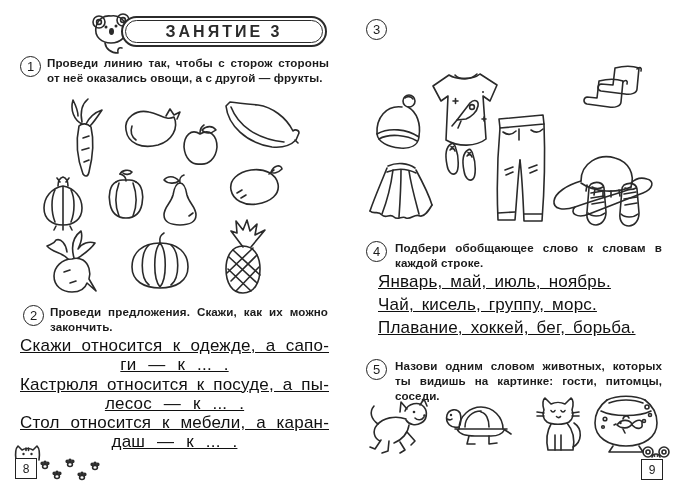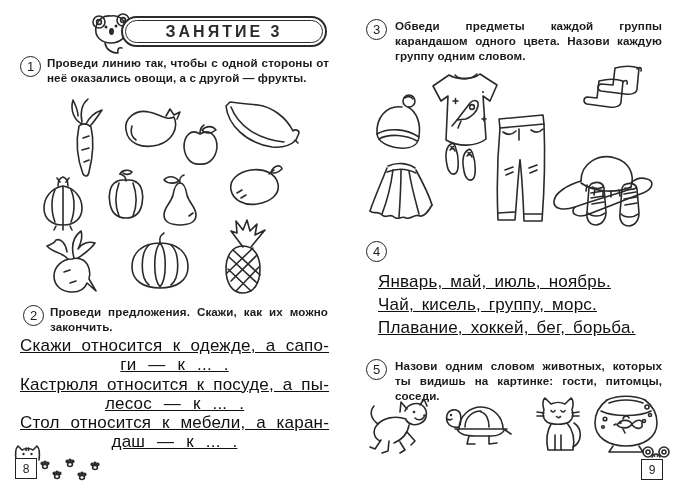--- a/index.html
+++ b/index.html
@@ -49,21 +49,21 @@
     <ellipse class="fill" cx="19.5" cy="18.5" rx="2.5" ry="3.4"></ellipse>
     <path d="M13,30 C14,36 19,40 26,40 M26,40 c-1,-4 1,-6 4,-5"></path>
   </svg>
   <div class="badge-outer">
     <div class="badge-inner">
       <span class="badge-title">ЗАНЯТИЕ 3</span>
     </div>
   </div>
 
   <div class="tnum" style="left:20px;top:56px">1</div>
-  <p class="instr" style="left:47px;top:55px;width:282px">Проведи линию так, чтобы с одной стороны от неё оказались овощи, а с другой — фрукты.</p>
+  <p class="instr" style="left:47px;top:55px;width:282px">Проведи линию так, чтобы с сторож стороны от неё оказались овощи, а с другой — фрукты.</p>
 
   <svg class="doodle" style="left:66px;top:96px" width="38" height="82" viewBox="0 0 38 82">
     <path d="M16,28 C8,24 4,14 7,4 C10,10 12,14 12,20 M16,26 C14,16 16,8 22,3 M20,28 C24,20 30,16 36,14 C32,20 28,26 24,30"></path>
     <path d="M13,30 C10,44 11,62 17,78 C19,81 22,81 23,76 C27,60 28,44 25,31 C21,27 16,27 13,30 Z"></path>
     <path d="M17,42 l6,-2 M16,54 l7,-2 M18,66 l5,-2"></path>
   </svg>
   <svg class="doodle" style="left:122px;top:104px" width="58" height="46" viewBox="0 0 58 46">
     <path d="M4,26 C2,14 14,5 27,8 C38,10 44,17 52,13 C57,24 50,37 36,41 C20,45 6,40 4,26 Z"></path>
     <path d="M44,12 l4,-7 M48,5 l4,6 l6,-3 l-3,7"></path>
     <path d="M10,22 c-2,6 0,11 4,14"></path>
@@ -164,21 +164,20 @@
       </g>
     <g class="fill">
         <ellipse cx="55" cy="9.5" rx="2.4" ry="2"></ellipse>
         <circle cx="52.2" cy="6.4" r="1"></circle>
         <circle cx="55" cy="5.4" r="1"></circle>
         <circle cx="57.8" cy="6.4" r="1"></circle>
       </g>
   </svg>
 
   <div class="tnum" style="left:366px;top:19px">3</div>
-  <p class="instr" style="left:395px;top:18px;width:267px">Обведи предметы каждой группы карандашом одного цвета. Назови каждую группу одним словом.</p>
 
   <svg class="doodle" style="left:369px;top:92px" width="52" height="62" viewBox="0 0 52 62">
     <circle cx="40" cy="9" r="6"></circle>
       <path d="M36,6 c2,-2 6,-2 8,1"></path>
     <path d="M8,42 C7,26 17,13 33,15 M39,15 C48,20 52,32 50,44"></path>
     <path d="M8,42 C20,35 38,37 50,45 C49,53 42,57 31,56 C19,55 9,50 8,42 Z"></path>
     <path d="M10,47 C20,41 38,43 48,49"></path>
   </svg>
   <svg class="doodle" style="left:427px;top:70px" width="72" height="82" viewBox="0 0 72 82">
     <path d="M22,5 L6,16 L14,31 L21,26 L19,70 C31,77 49,77 59,69 L56,26 L63,31 L70,15 L53,4 C46,10 30,10 22,5 Z"></path>
@@ -229,20 +228,21 @@
   <svg class="doodle" style="left:583px;top:179px" width="64" height="50" viewBox="0 0 64 50">
     <path d="M8,5 C13,2 20,3 21,9 L23,33 C23,41 18,46 13,46 C7,46 3,41 4,33 L6,9 C6,7 7,6 8,5 Z"></path>
     <path d="M8,14 l12,-2 M8,19 l13,-2 M9,25 l12,-2 M5,34 c4,4 12,4 17,0 M9,8 c3,2 8,2 11,0"></path>
     <g transform="translate(33,1)">
       <path d="M8,5 C13,2 20,3 21,9 L23,33 C23,41 18,46 13,46 C7,46 3,41 4,33 L6,9 C6,7 7,6 8,5 Z"></path>
       <path d="M8,14 l12,-2 M8,19 l13,-2 M9,25 l12,-2 M5,34 c4,4 12,4 17,0 M9,8 c3,2 8,2 11,0"></path>
     </g>
   </svg>
 
   <div class="tnum" style="left:366px;top:241px">4</div>
+  <p class="instr" style="left:395px;top:240px;width:267px">Подбери обобщающее слово к словам в каждой строке.</p>
 
   <div class="bigblock rows" style="left:378px;top:270px;width:290px">
     <div class="bigline">Январь, май, июль, ноябрь.</div>
     <div class="bigline">Чай, кисель, группу, морс.</div>
     <div class="bigline">Плавание, хоккей, бег, борьба.</div>
   </div>
 
   <div class="tnum" style="left:366px;top:359px">5</div>
   <p class="instr" style="left:395px;top:358px;width:267px">Назови одним словом животных, которых ты видишь на картинке: гости, питомцы, соседи.</p>
 

